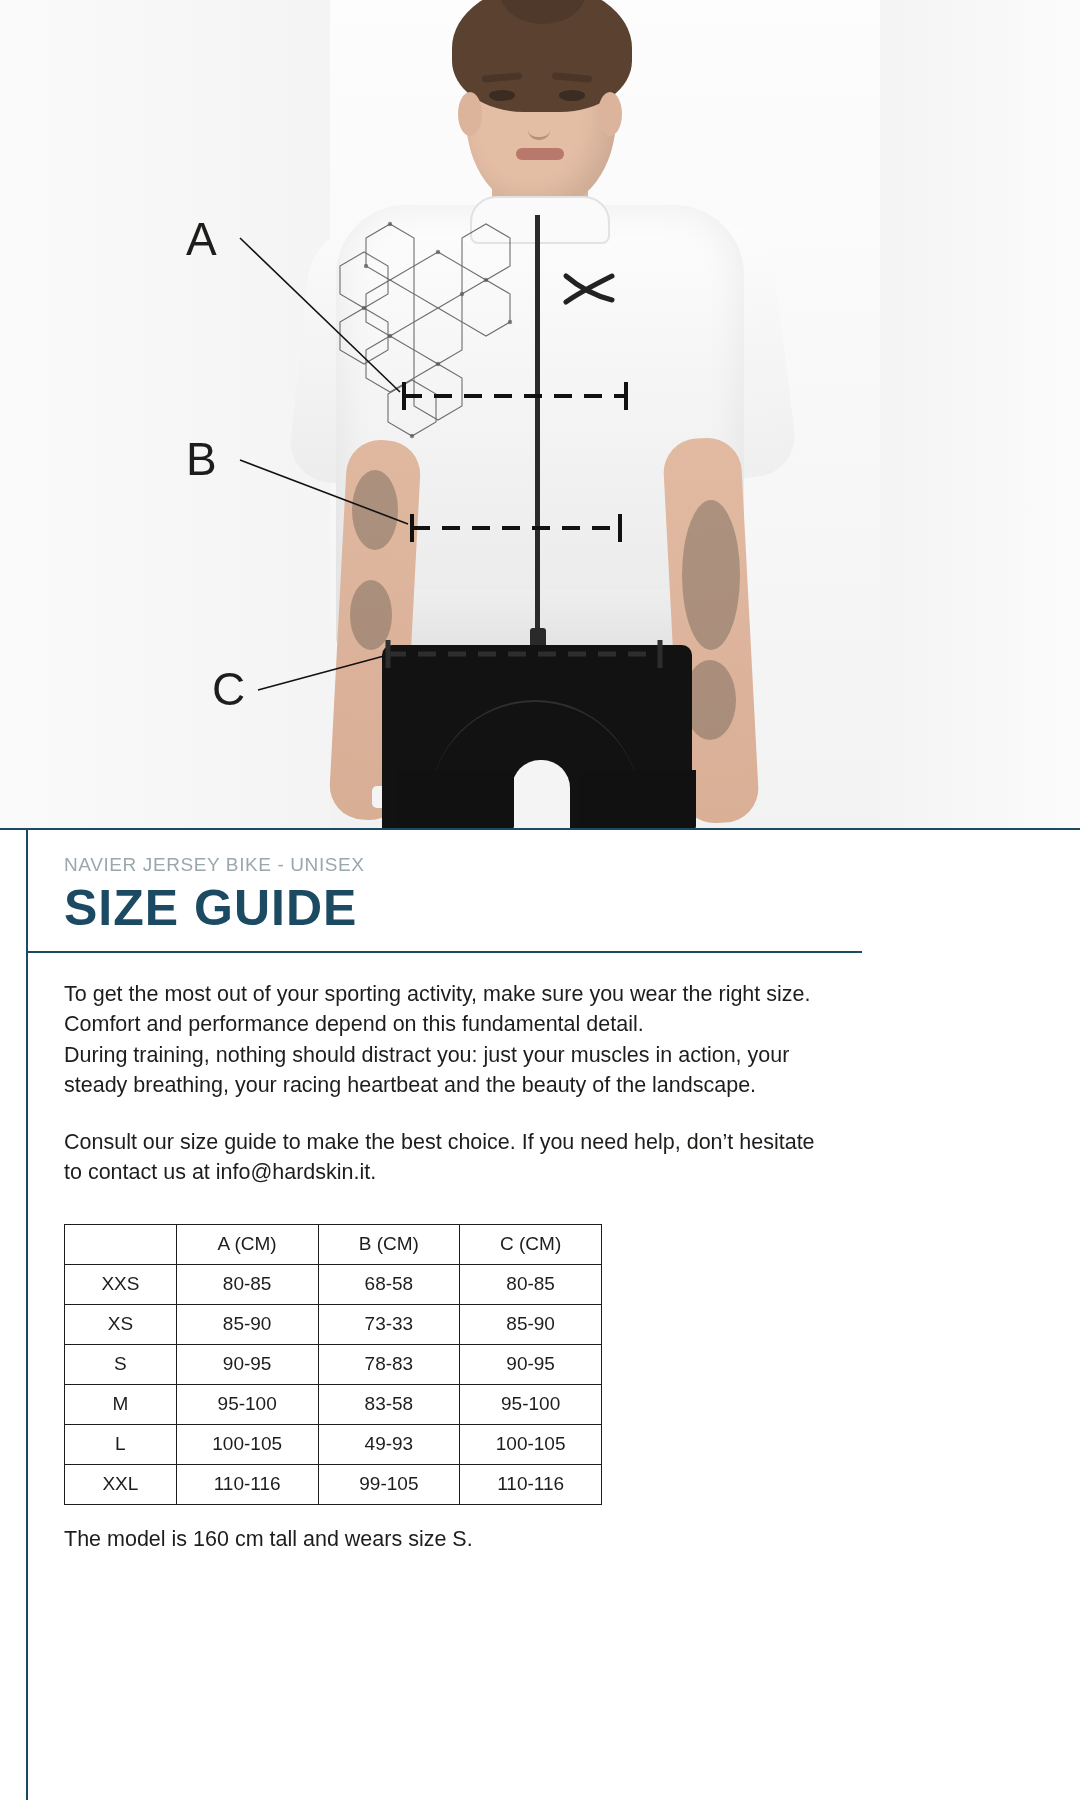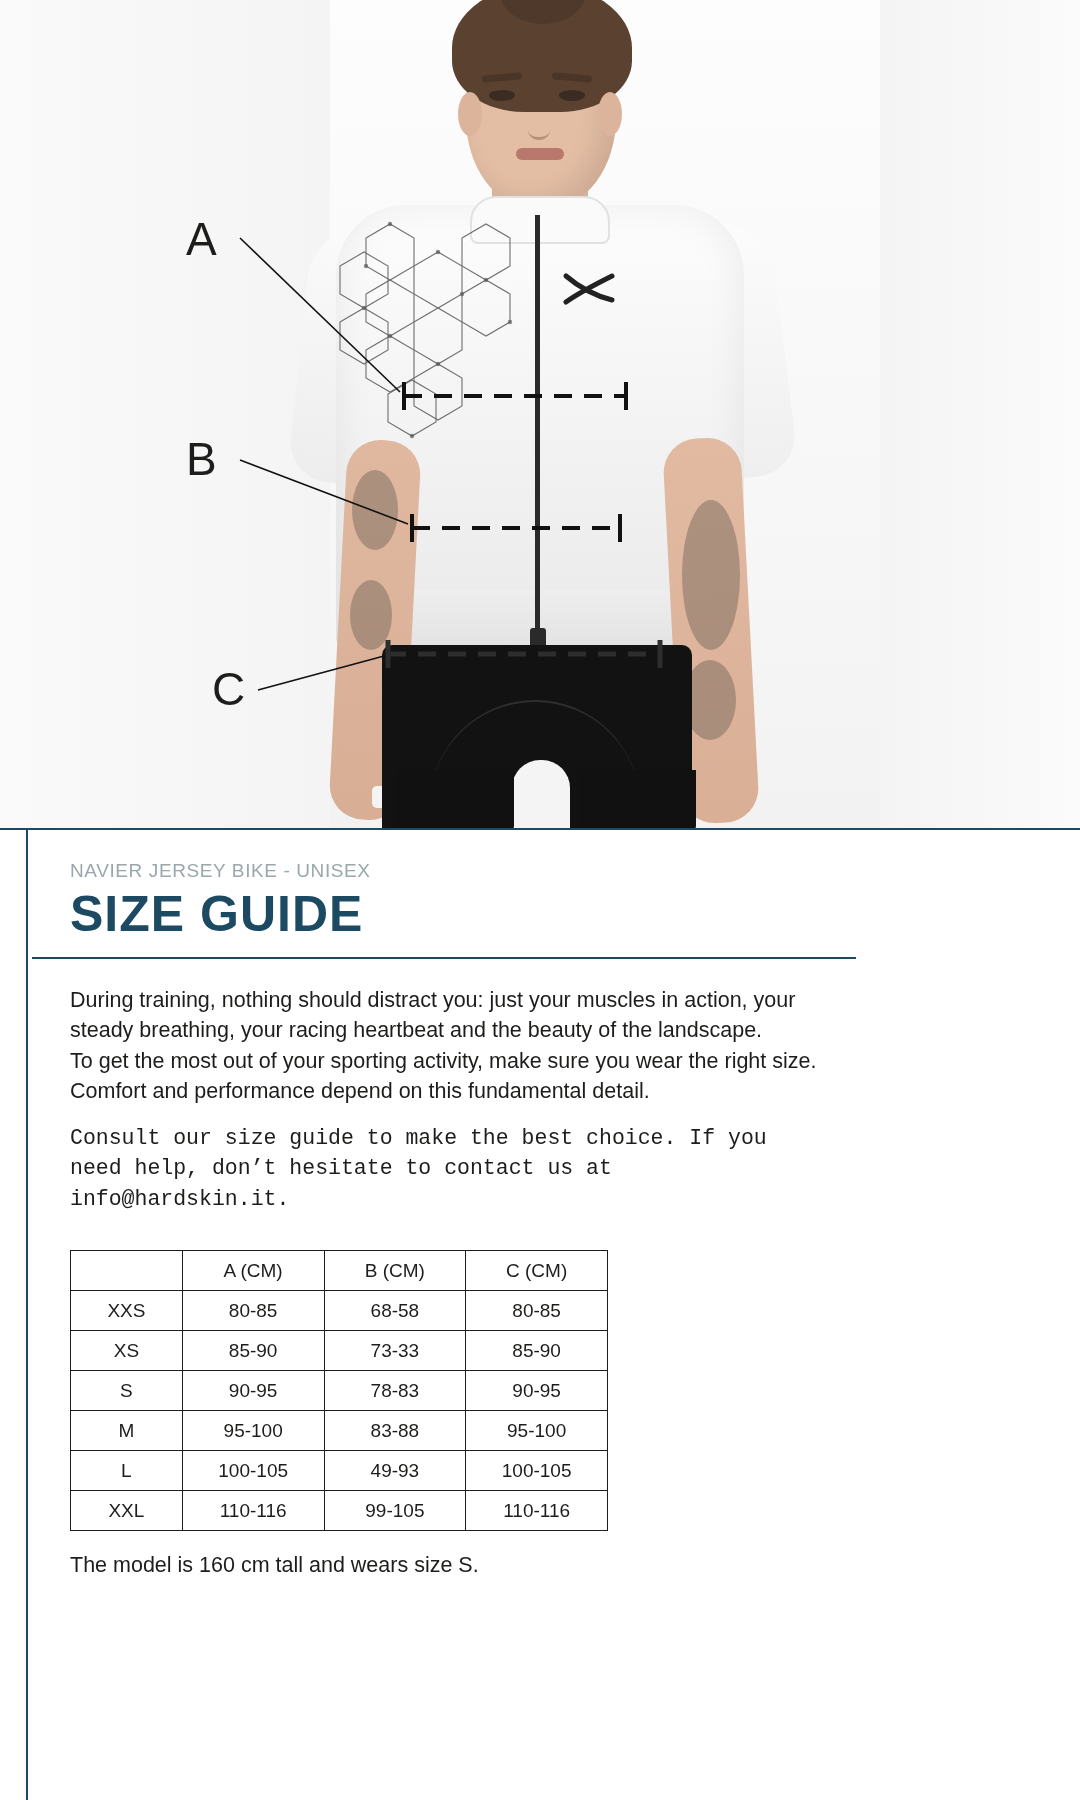--- a/index.html
+++ b/index.html
@@ -182,21 +182,21 @@
   .hero-divider {
     position: absolute; left: 0; bottom: 0; width: 1080px; height: 2px; background: #1d4a63;
   }
 
   
   .doc {
     position: relative;
     width: 900px;
     height: 970px;
     background: #ffffff;
-    padding: 6px;
+    padding: 0;
   }
   .left-rule {
     position: absolute; left: 26px; top: 0; width: 2px; height: 970px; background: #1d4a63;
   }
   .title-block { padding: 24px 64px 0 64px; }
   .eyebrow {
     font-size: 19px; letter-spacing: .6px; color: #9aa7ad; font-weight: 400;
     margin: 0 0 6px 0;
   }
   .main-title {
@@ -205,21 +205,21 @@
   }
   .title-rule {
     height: 2px; background: #1d4a63; margin: 0 38px 0 26px;
   }
 
   .intro {
     padding: 26px 64px 0 64px;
     font-size: 21.5px; line-height: 1.42; color: #1d1d1b;
   }
   .intro p { margin: 0; }
-  .intro p.spaced { margin-top: 16px; font-family: Liberation Mono, monospace; }
+  .intro p.spaced { margin-top: 26px; }
 
   
   .table-wrap { padding: 36px 0 0 64px; }
   table.size-table {
     border-collapse: collapse;
     width: 538px;
     font-size: 19px;
     color: #1d1d1b;
   }
   table.size-table th, table.size-table td {
@@ -350,22 +350,22 @@
 <div class="doc">
   <div class="left-rule"></div>
 
   <div class="title-block">
     <div class="eyebrow">NAVIER JERSEY BIKE - UNISEX</div>
     <h1 class="main-title">SIZE GUIDE</h1>
   </div>
   <div class="title-rule"></div>
 
   <div class="intro">
+    <p>To get the most out of your sporting activity, make sure you wear the right size. Comfort and performance depend on this fundamental detail.</p>
     <p>During training, nothing should distract you: just your muscles in action, your steady breathing, your racing heartbeat and the beauty of the landscape.</p>
-    <p>To get the most out of your sporting activity, make sure you wear the right size. Comfort and performance depend on this fundamental detail.</p>
     <p class="spaced">Consult our size guide to make the best choice. If you need help, don’t hesitate to contact us at info@hardskin.it.</p>
   </div>
 
   <div class="table-wrap">
     <table class="size-table">
       <thead>
         <tr>
           <th class="col-label"></th>
           <th class="col-v">A (CM)</th>
           <th class="col-v">B (CM)</th>
@@ -387,21 +387,21 @@
         </tr>
         <tr>
           <td>S</td>
           <td>90-95</td>
           <td>78-83</td>
           <td>90-95</td>
         </tr>
         <tr>
           <td>M</td>
           <td>95-100</td>
-          <td>83-88</td>
+          <td>83-58</td>
           <td>95-100</td>
         </tr>
         <tr>
           <td>L</td>
           <td>100-105</td>
           <td>49-93</td>
           <td>100-105</td>
         </tr>
         <tr>
           <td>XXL</td>

